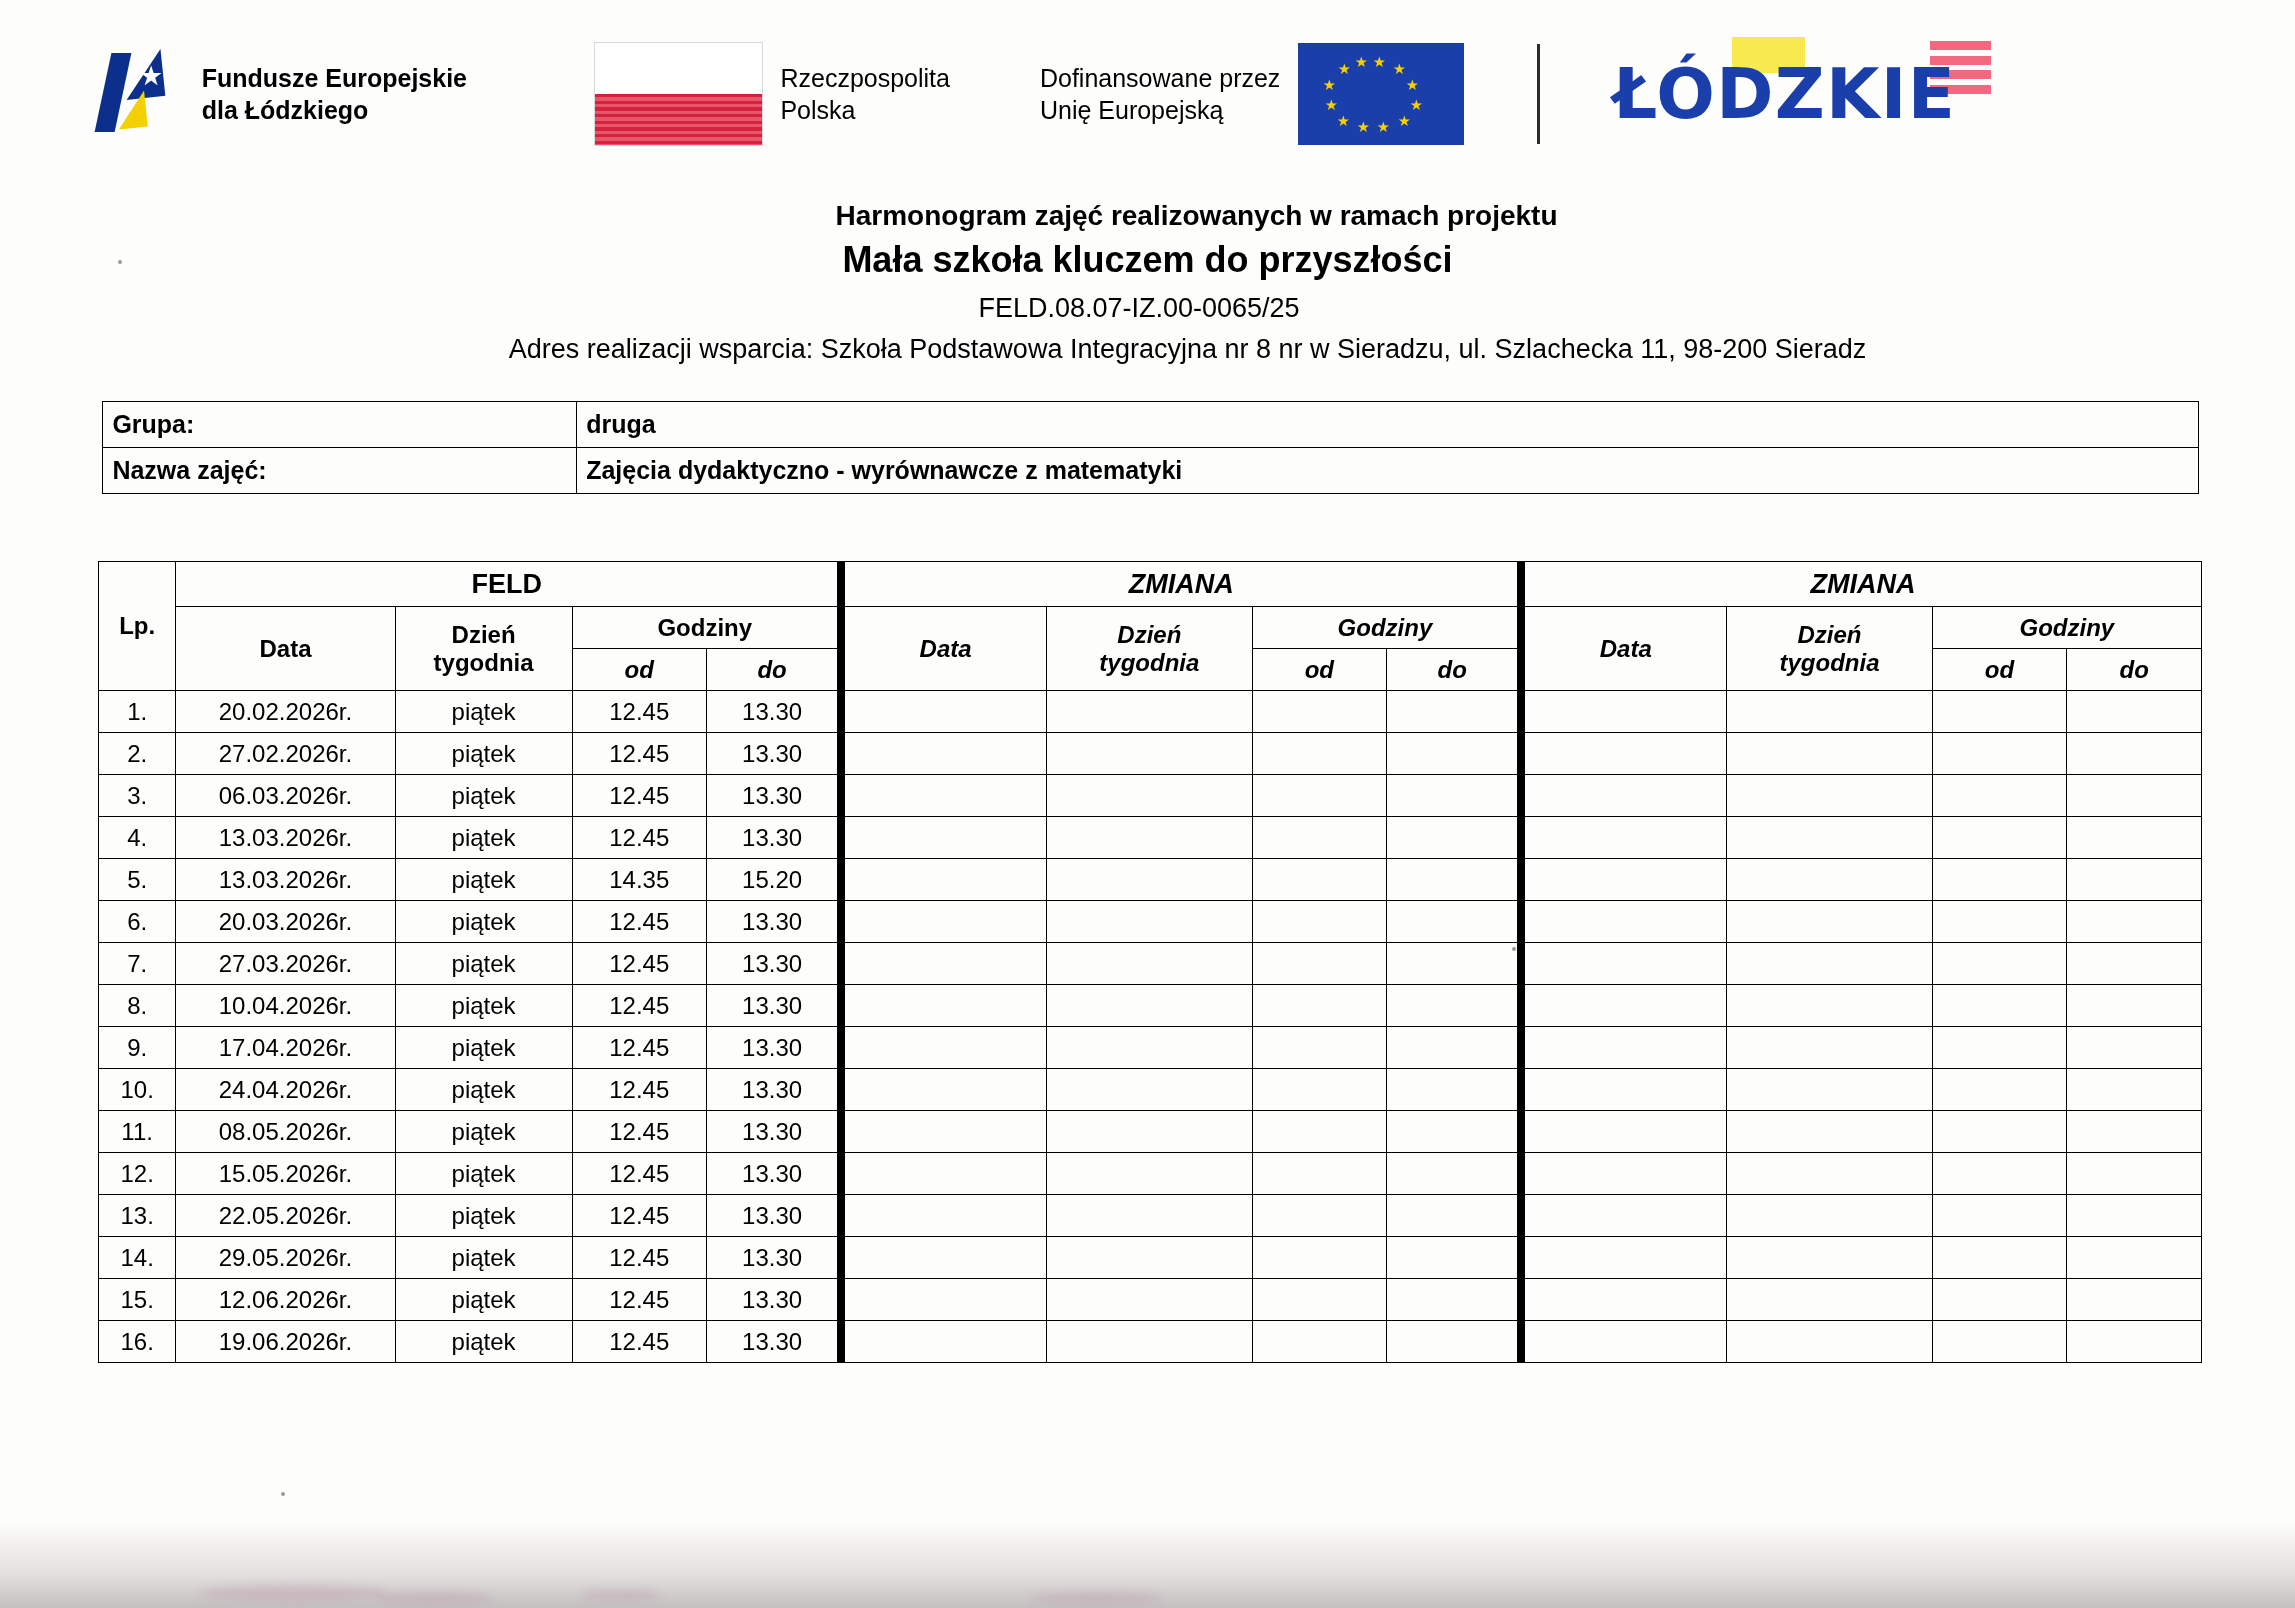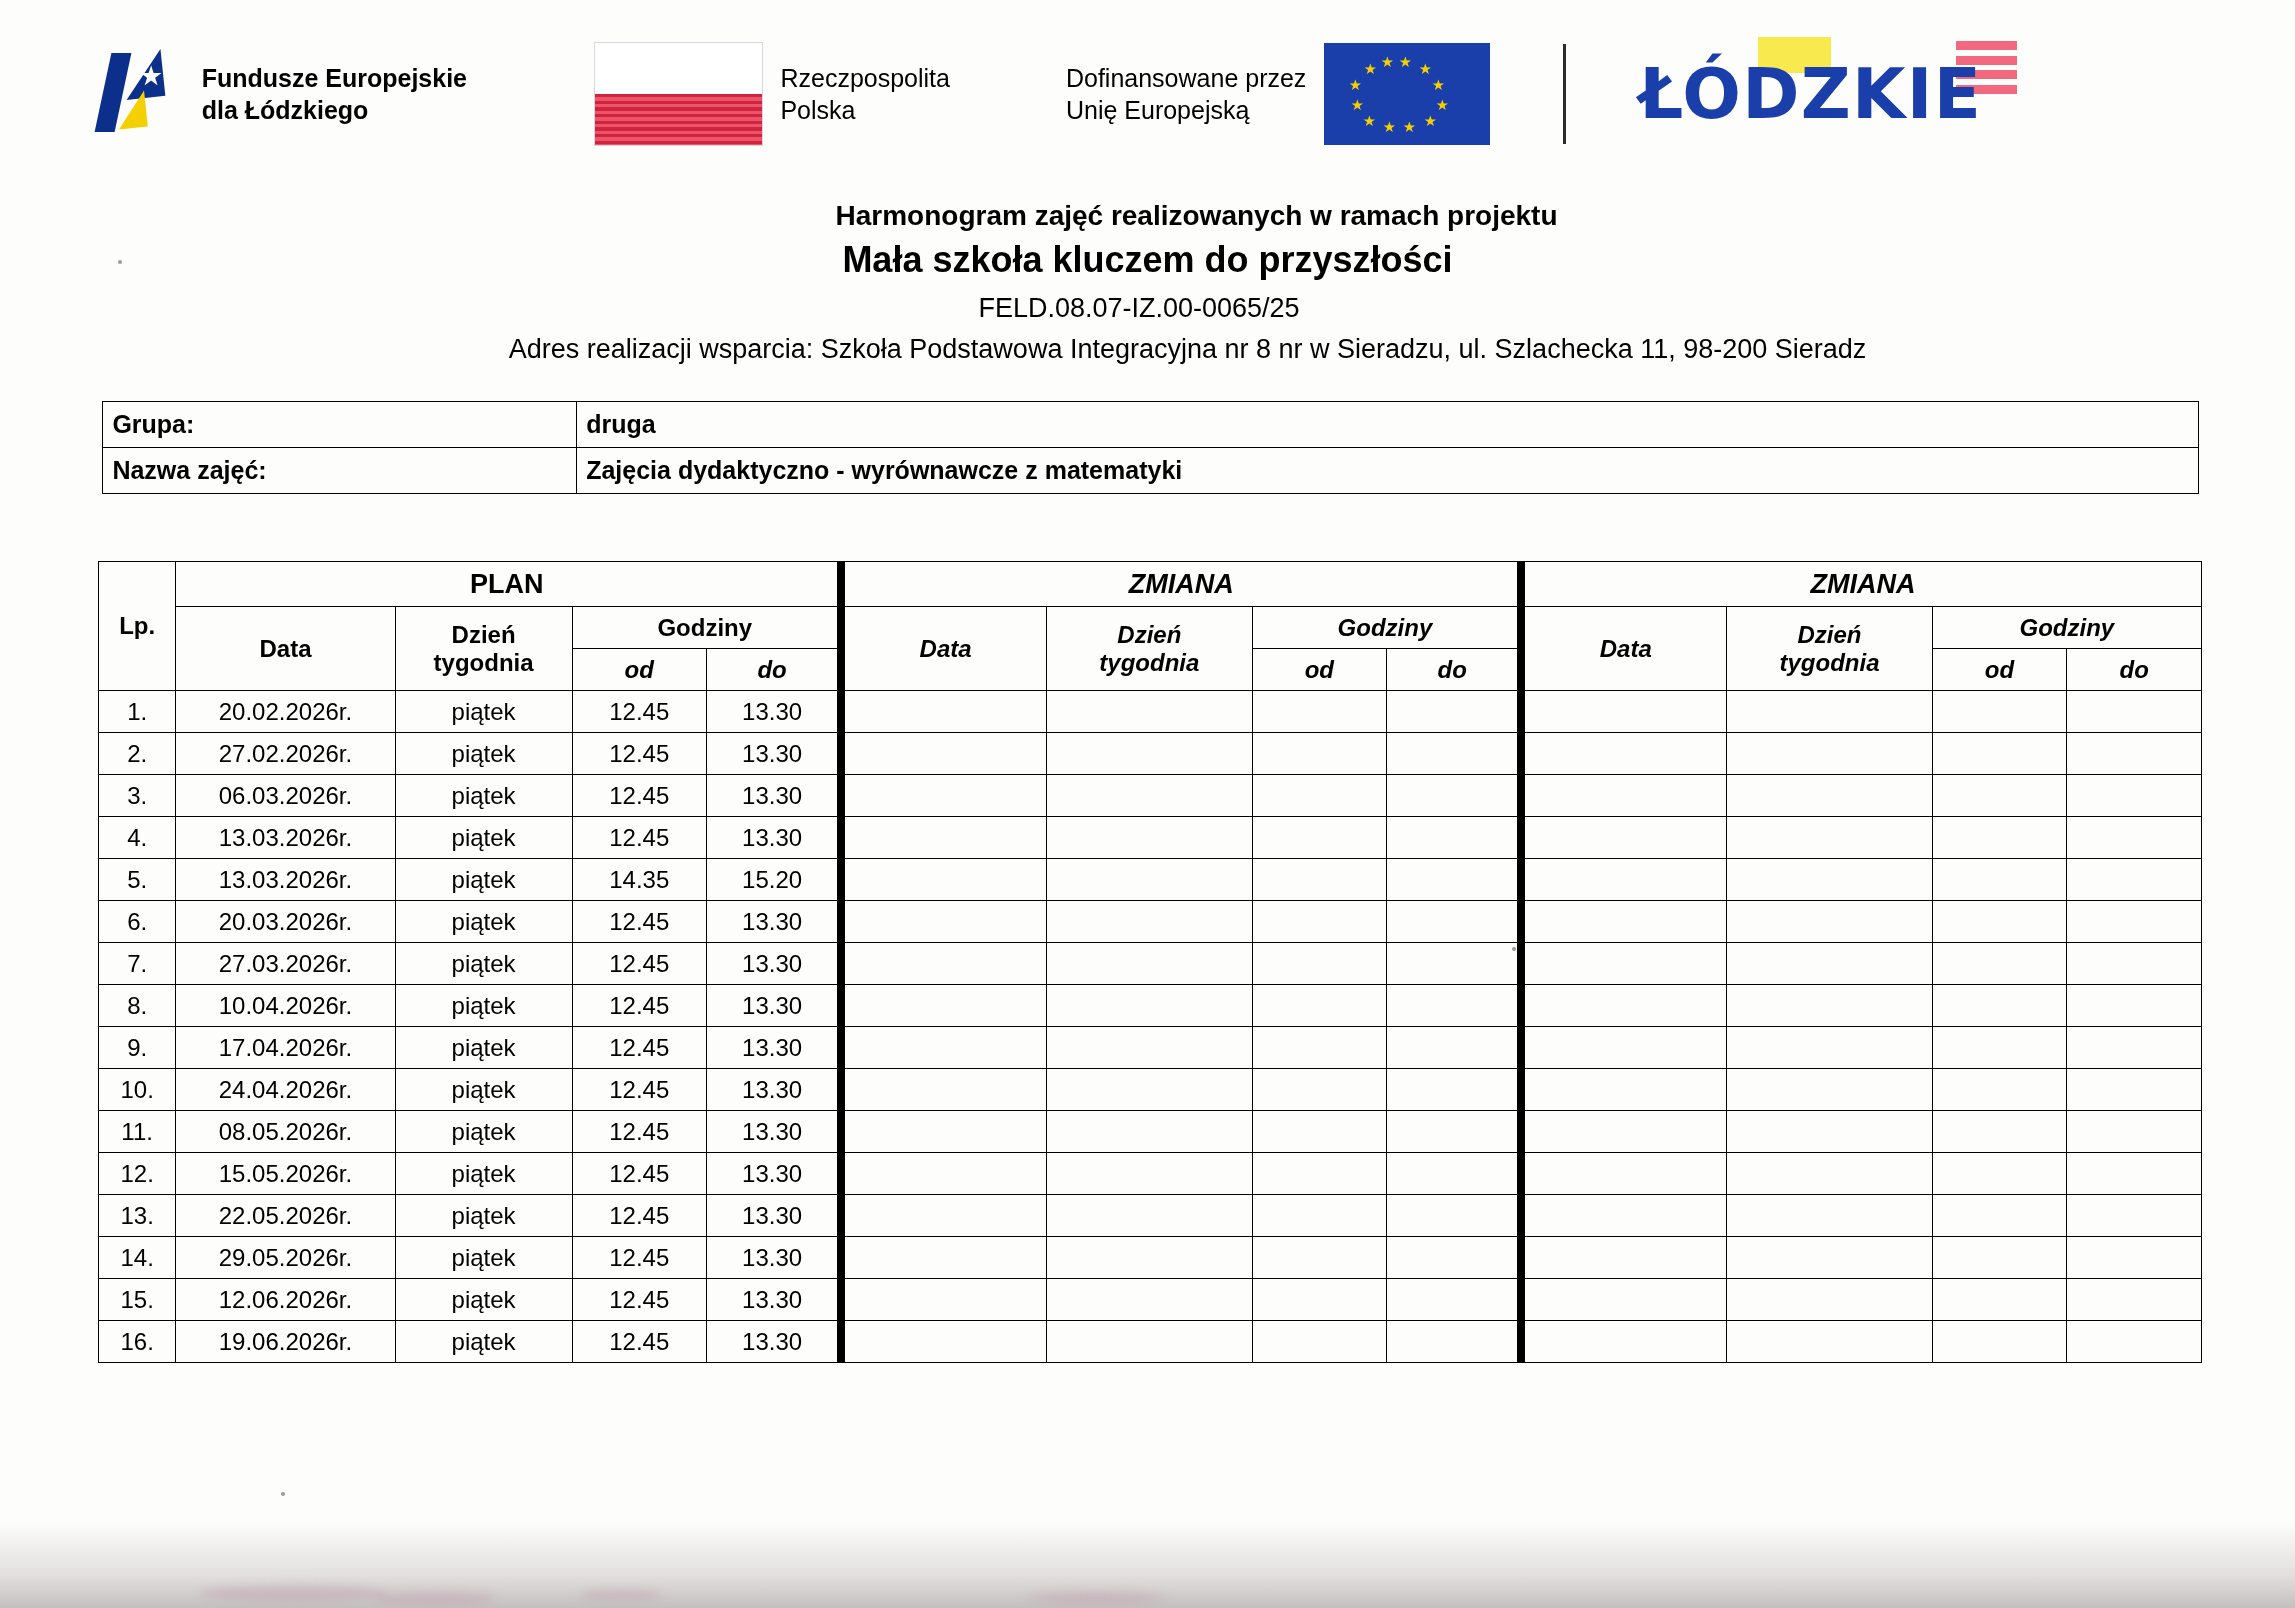--- a/index.html
+++ b/index.html
@@ -102,21 +102,21 @@
     font-size: 25px;
     line-height: 1.28;
     white-space: pre-line;
   }
 
   
   .eu-text {
     font-size: 25px;
     line-height: 1.28;
     white-space: pre-line;
-    margin-left: 116px;
+    margin-left: 90px;
     margin-right: 17.4px;
   }
   .eu-flag {
     width: 166px;
     height: 102px;
     background: #1b3faa;
     position: relative;
     overflow: hidden;
   }
   .eu-flag .stars {
@@ -339,21 +339,21 @@
       <col style="width:127px">
       <col style="width:127px">
       <col style="width:194px">
       <col style="width:194px">
       <col style="width:127px">
       <col style="width:127px">
     </colgroup>
     <thead>
       <tr>
         <th rowspan="3">Lp.</th>
-        <th colspan="4" class="grp-head">PLAN</th>
+        <th colspan="4" class="grp-head">FELD</th>
         <th colspan="4" class="grp-head ital thick-left">ZMIANA</th>
         <th colspan="4" class="grp-head ital thick-left">ZMIANA</th>
       </tr>
       <tr>
         <th rowspan="2">Data</th>
         <th rowspan="2" style="white-space:pre-line">Dzień
 tygodnia</th>
         <th colspan="2">Godziny</th>
 
         <th rowspan="2" class="ital thick-left">Data</th>

